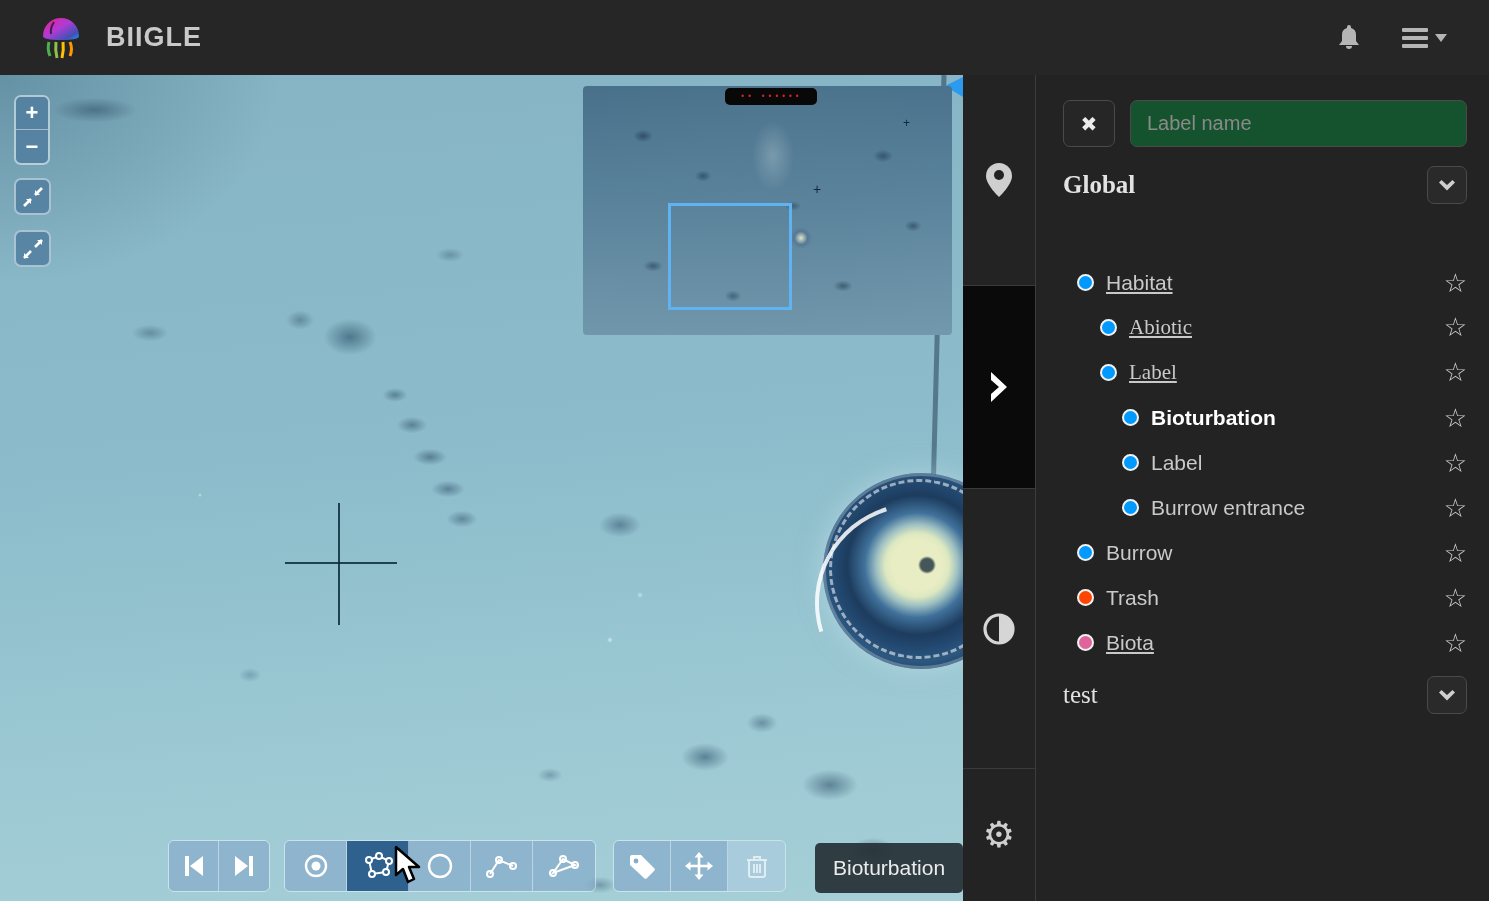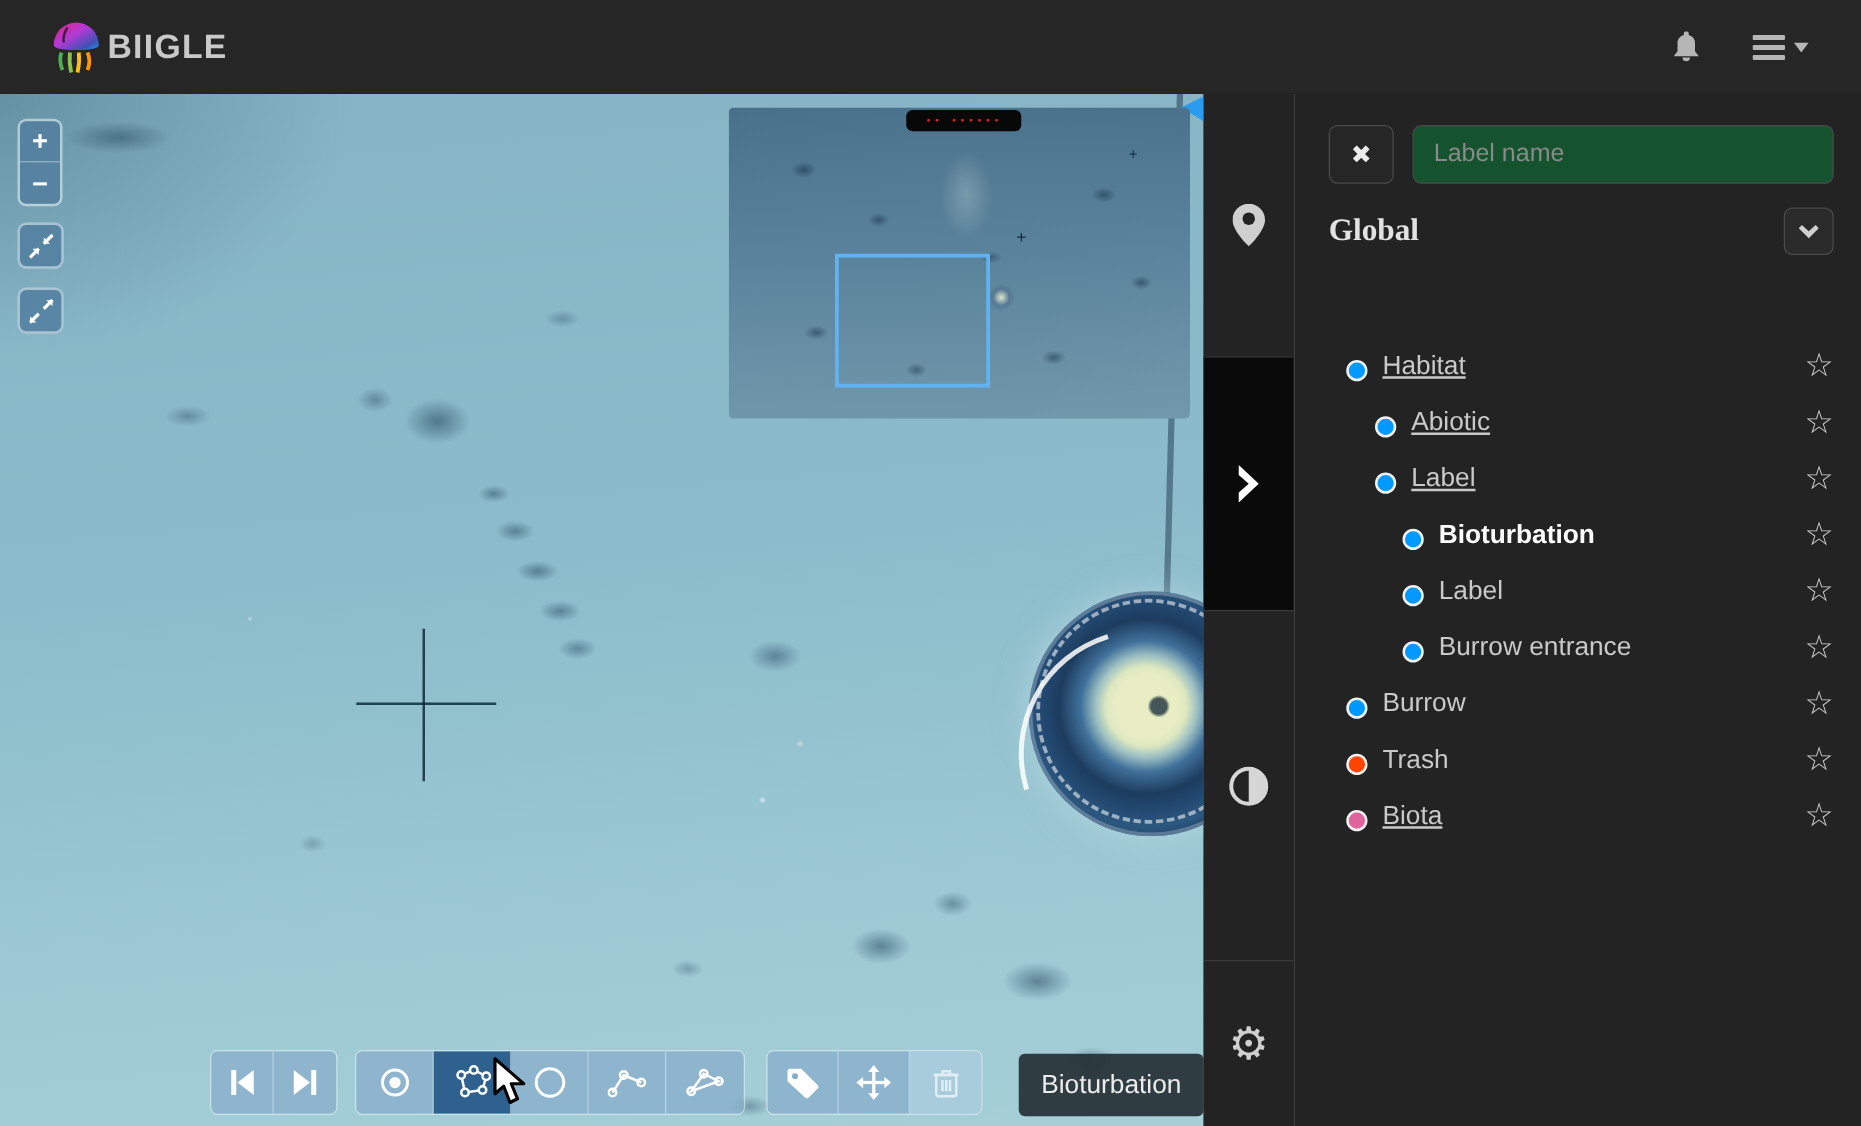--- a/index.html
+++ b/index.html
@@ -4,21 +4,21 @@
 <style>
   * { margin:0; padding:0; box-sizing:border-box; }
   html,body { width:1489px; height:901px; overflow:hidden; background:#111;
     font-family:"Liberation Sans", sans-serif; }
   #app { position:relative; width:1489px; height:901px; }
 
   
   .navbar { position:absolute; top:0; left:0; width:1489px; height:75px;
     background:#262626; display:flex; align-items:center; z-index:30; }
   .brand { display:flex; align-items:center; margin-left:40px; }
-  .brand-name { color:#c9c9c9; font-size:27px; font-weight:bold; letter-spacing:1px; margin-left:4px; }
+  .brand-name { color:#c9c9c9; font-size:27px; font-weight:bold; letter-spacing:1px; margin-left:24px; }
   .breadcrumb { margin-left:48px; font-size:21px; color:#bdbdbd; white-space:nowrap; }
   .breadcrumb .sep { color:#9a9a9a; margin:0 8px; }
   .breadcrumb .current { color:#f2f2f2; font-weight:bold; }
   .nav-right { margin-left:auto; display:flex; align-items:center; margin-right:42px; gap:42px; }
   .icon-btn { background:none; border:none; cursor:pointer; display:flex; align-items:center; gap:7px; }
 
   
   .viewport { position:absolute; top:75px; left:0; width:963px; height:826px; overflow:hidden; }
   .seafloor {
     position:absolute; inset:0;
@@ -142,28 +142,28 @@
   .tree-head { position:absolute; left:27px; right:22px; height:44px; display:flex; align-items:center;font-family:Liberation Serif, serif; }
   .tree-head .title { color:#e2e2e2; font-size:25px; font-weight:bold; }
   .tree-head .chev-btn { margin-left:auto; width:40px; height:38px; background:#2a2a2a;
     border:1px solid #4a4a4a; border-radius:7px; cursor:pointer; display:flex; align-items:center;
     justify-content:center; }
   .th-global  { top:88px; }
   .th-martins { top:133px; }
   .th-test    { top:598px; }
 
   .tree-list { position:absolute; top:185px; left:27px; right:22px; }
-  .tree-row { height:45px; display:flex; align-items:flex-end; }
+  .tree-row { height:45px; display:flex; align-items:center; }
   .tree-row .dot { width:17px; height:17px; border-radius:50%; border:2px solid #f2f2f2;
     margin-right:12px; flex:none; }
   .tree-row .lbl { color:#c9c9c9; font-size:21px; cursor:pointer; }
   .tree-row.underline .lbl { text-decoration:underline; }
   .tree-row.selected .lbl { color:#ffffff; font-weight:bold; text-decoration:none; }
   .tree-row .star { margin-left:auto; color:#cfcfcf; font-size:26px; cursor:pointer; line-height:1; }
-  .d0 { padding-left:14px; } .d1 { padding-left:37px; } .d2 { padding-left:59px; }
+  .d0 { padding-left:14px; } .d1 { padding-left:37px;font-family:Liberation Serif, serif; } .d2 { padding-left:59px; }
 
   svg { display:block; }
 </style>
 </head>
 <body>
 
 <div id="app">
 
   <header class="navbar">
     <div class="brand">
@@ -463,15 +463,25 @@
         <span class="lbl">Trash</span>
         <span class="star">☆</span>
       </div>
       <div class="tree-row d0 underline">
         <span class="dot" style="background: rgb(224, 99, 156);"></span>
         <span class="lbl">Biota</span>
         <span class="star">☆</span>
       </div>
     </div>
 
+    <div class="tree-head th-test">
+      <span class="title" style="font-weight:normal;">test</span>
+      <button class="chev-btn">
+        <span>
+          <svg width="16" height="11" viewBox="0 0 16 11" fill="#cfcfcf">
+              <path d="M0 2.5 L2.5 0 L8 5 L13.5 0 L16 2.5 L8 10.5 Z"></path>
+            </svg>
+        </span>
+      </button>
+    </div>
   </aside>
 
 </div>
 
 </body></html>

